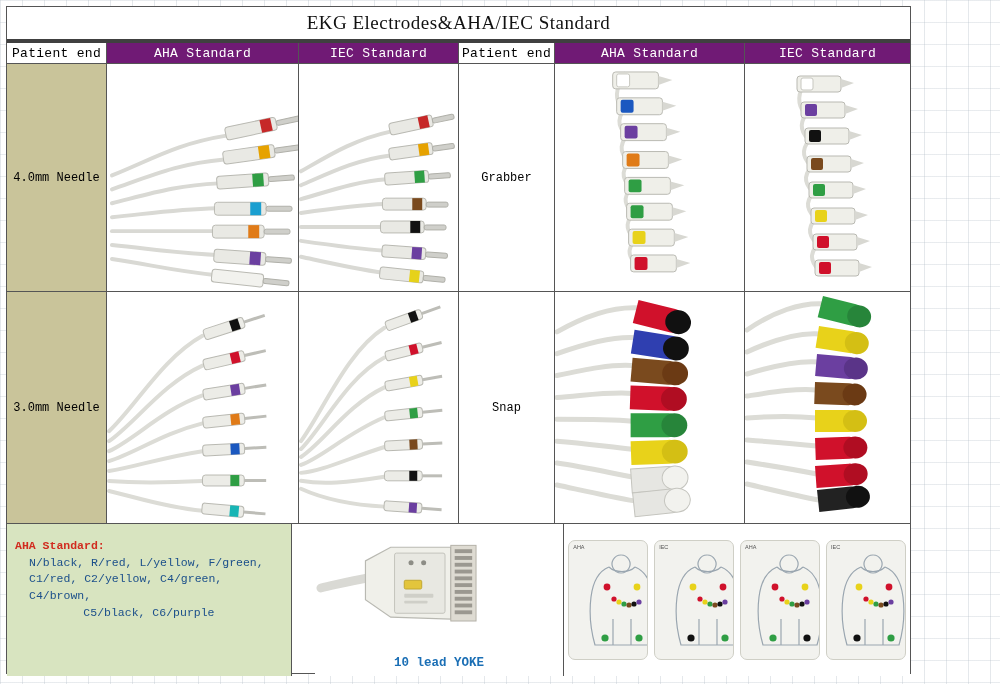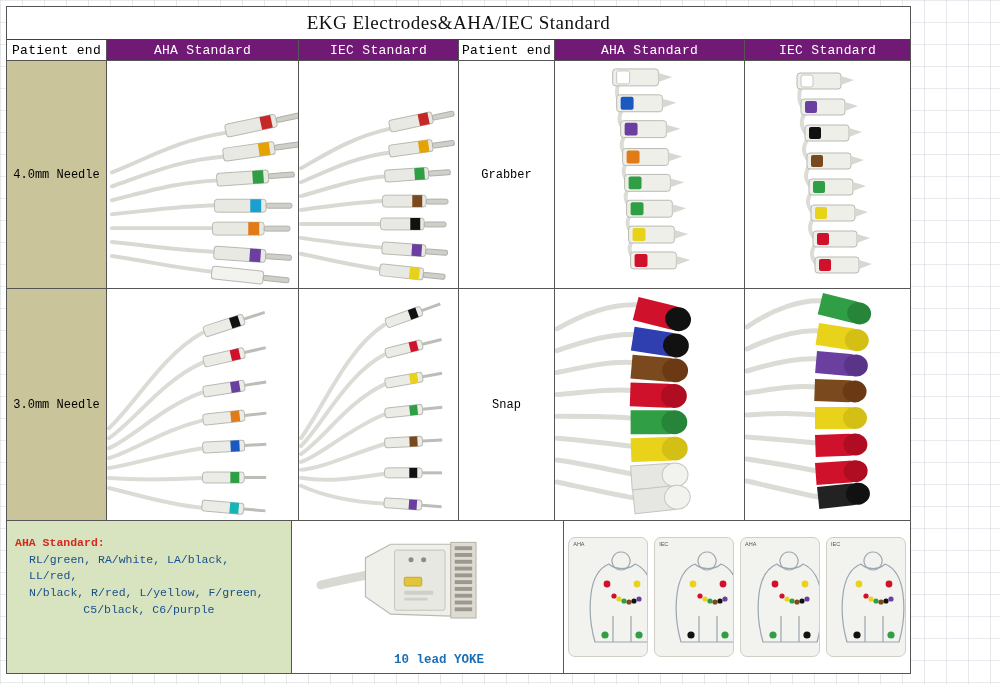--- a/index.html
+++ b/index.html
@@ -17,21 +17,21 @@
       repeating-linear-gradient(to right, rgba(180,190,200,.35) 0 1px, transparent 1px 22px),
       repeating-linear-gradient(to bottom, rgba(180,190,200,.30) 0 1px, transparent 1px 22px);
     z-index:0;
   }
   .page{
     position:absolute;left:6px;top:6px;width:905px;height:668px;
     background:#fff;border:1px solid #555;z-index:1;box-sizing:border-box;
   }
   
   .title-row{
-    height:32px;border-bottom:1px solid #404040;display:flex;align-items:center;justify-content:center;
+    height:32px;border-bottom:4px solid #404040;display:flex;align-items:center;justify-content:center;
     background:#fff;
   }
   .title-row .t{
     font-family:"Liberation Serif", serif;
     font-size:19px;color:#111;letter-spacing:.5px;
   }
   
   .hdr{display:flex;height:20px;border-bottom:1px solid #555;font-size:13px;}
   .hdr .cell{
     display:flex;align-items:center;justify-content:center;
@@ -531,22 +531,22 @@
           </g>
         </g>
       </svg>
     </div>
   </div>
 
   <div class="row r3" style="border-bottom:none;">
 
     <div class="cell legend" style="width:292px;">
       <div class="hd">AHA Standard:</div>
-      <div class="ln l">RL/green, RA/white, LA/black, LL/red,</div>
       <div class="ln l">N/black, R/red, L/yellow, F/green,</div>
+      <div class="ln l">C1/red, C2/yellow, C4/green, C4/brown,</div>
       <div class="ln">C5/black, C6/purple</div>
     </div>
 
     <div class="cell yoke-cell" style="width:256px;">
       <svg class="art" viewBox="0 0 256 152">
 
         <path d="M6 66 C24 62 40 58 52 56" stroke="#d9d9d4" stroke-width="9" fill="none" stroke-linecap="round"></path>
 
         <path d="M52 38 L78 24 L140 24 L140 98 L78 96 L52 78 Z" fill="#f0f0ea" stroke="#b9b9b2" stroke-width="1.2"></path>
         <rect x="82" y="30" width="52" height="62" rx="2" fill="#e8e8e2" stroke="#c2c2bb"></rect>

